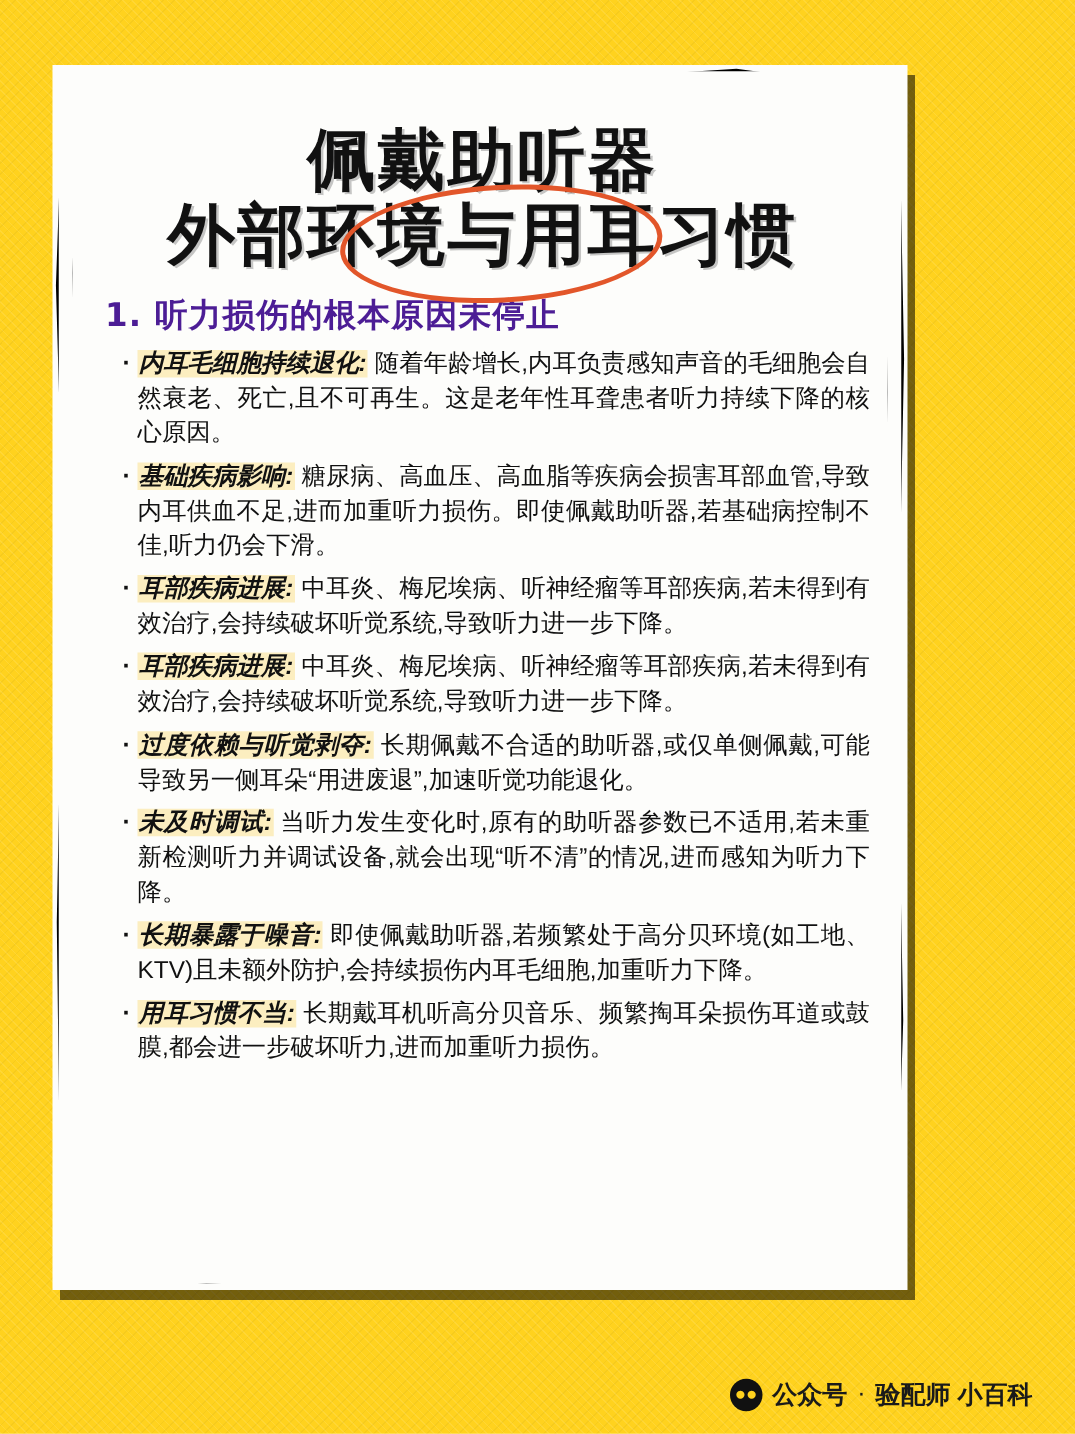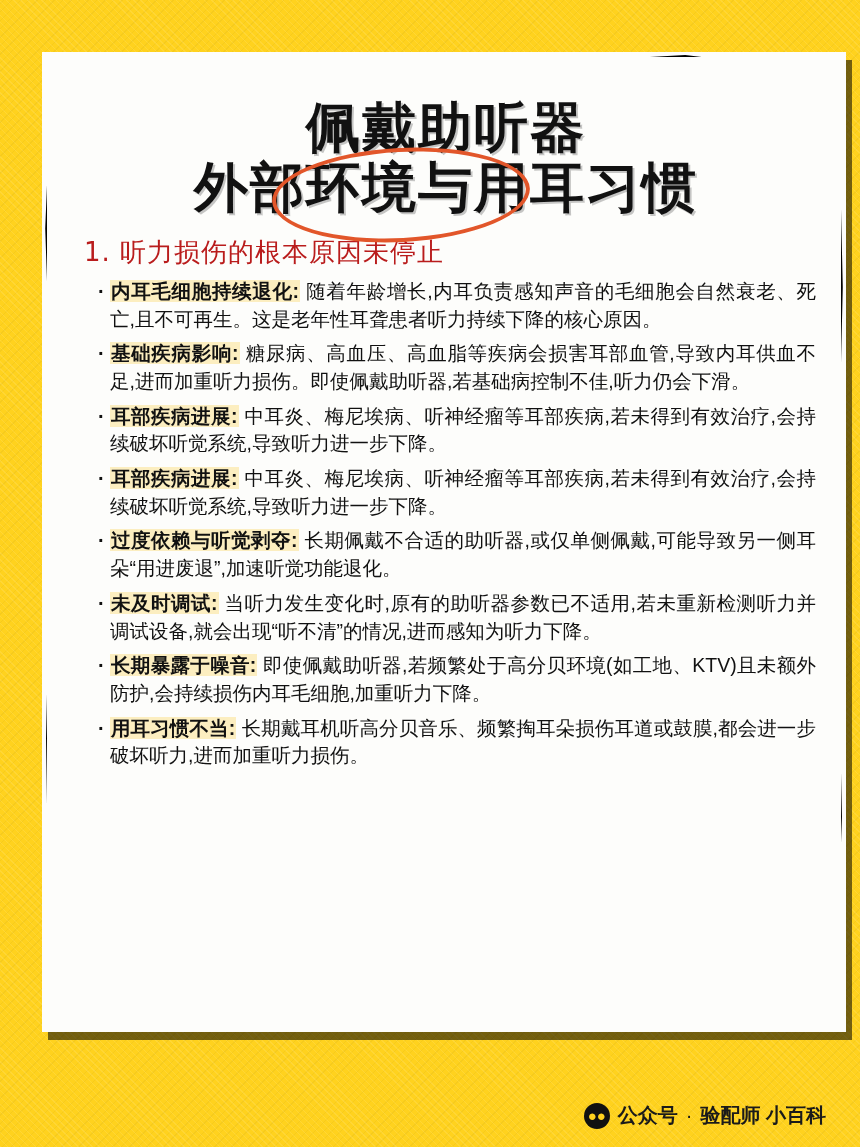--- a/index.html
+++ b/index.html
@@ -20,21 +20,21 @@
     inset: 0;
     background-image:
       repeating-linear-gradient(45deg, rgba(255,255,255,0.10) 0px, rgba(255,255,255,0.10) 1px, transparent 1px, transparent 5px),
       repeating-linear-gradient(-45deg, rgba(0,0,0,0.035) 0px, rgba(0,0,0,0.035) 1px, transparent 1px, transparent 6px);
     pointer-events: none;
   }
   .card {
     position: absolute;
     left: 42px;
     top: 52px;
-    width: 804px;
+    width: 684px;
     height: 980px;
     background: #fdfdfb;
     box-shadow: 6px 8px 0 rgba(0,0,0,0.55);
   }
   .card-outline {
     position: absolute;
     inset: 0;
     border: 5px solid #000;
     clip-path: polygon(1.2% 2.0%, 20% 0.6%, 52% 1.6%, 80% 0.3%, 99.0% 2.2%, 99.6% 24%, 98.8% 52%, 99.5% 78%, 98.6% 98.0%, 74% 99.3%, 44% 98.4%, 18% 99.5%, 1.0% 98.2%, 0.5% 70%, 1.3% 40%, 0.4% 18%);
     pointer-events: none;
@@ -75,22 +75,22 @@
     height: 86px;
     border: 4px solid #e2562a;
     border-radius: 50%;
     transform: rotate(-3deg);
     pointer-events: none;
   }
   .sections { margin-top: 16px; }
   h2.section-head {
     font-family: "DejaVu Sans", "Liberation Sans", sans-serif;
     font-size: 26px;
-    font-weight: normal;
-    color: #b91c1c;
+    font-weight: bold;
+    color: #4c1d95;
     margin: 14px 0 8px 8px;
     letter-spacing: 1px;
   }
   .item {
     position: relative;
     margin: 0 0 7px 22px;
     padding-left: 12px;
     font-size: 19.5px;
     line-height: 1.42;
     color: #111;
@@ -101,20 +101,21 @@
     position: absolute;
     left: 0;
     top: -1px;
     font-weight: bold;
     font-size: 20px;
   }
   .hl {
     background: #fceec0;
     font-weight: bold;
     padding: 0 1px;
+    font-style: italic;
   }
   .footer {
     position: absolute;
     right: 34px;
     bottom: 18px;
     display: flex;
     align-items: center;
     gap: 8px;
     font-size: 20px;
     color: #1a1a1a;

